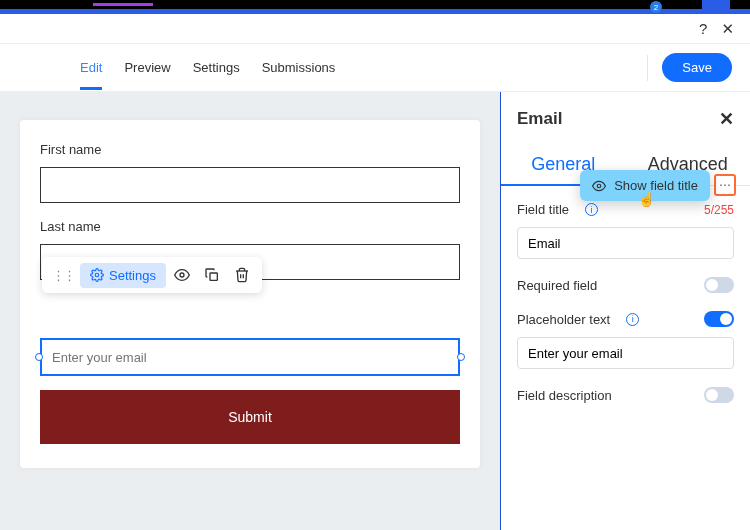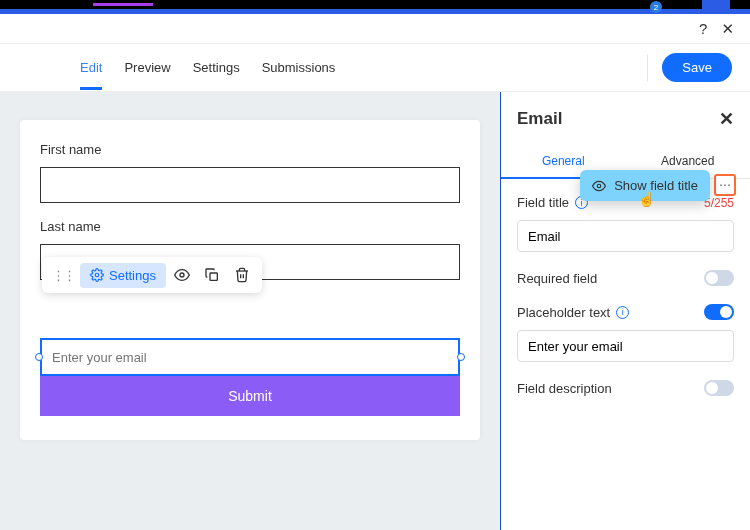--- a/index.html
+++ b/index.html
@@ -35,35 +35,35 @@
 .wb-settings { display: flex; align-items: center; gap: 5px; background: #d6e6ff; color: #116dff; border-radius: 4px; padding: 5px 10px; cursor: pointer; font-size: 13px; }
 .wb-icon { width: 28px; height: 28px; display: flex; align-items: center; justify-content: center; cursor: pointer; color: #333; }
 .wb-icon svg { width: 16px; height: 16px; }
 
 .email-input { width: 100%; height: 38px; border: 2px solid #116dff; padding: 0 10px; font-size: 13px; color: #888; position: relative; }
 .email-wrap { position: relative; margin-top: 58px; }
 .handle-dot { position: absolute; width: 8px; height: 8px; background: #fff; border: 1px solid #116dff; border-radius: 50%; top: 50%; transform: translateY(-50%); }
 .handle-dot.left { left: -5px; }
 .handle-dot.right { right: -5px; }
 
-.submit-btn { width: 100%; height: 40px; background: #8b5cf6; color: #fff; border: none; font-size: 14px; cursor: pointer; }
+.submit-btn { width: 100%; height: 54px; background: #7f1d1d; color: #fff; border: none; font-size: 14px; margin-top: 14px; cursor: pointer; }
 
 .sidebar { width: 250px; border-left: 1px solid #1d4ed8; background: #fff; padding: 16px 0 16px 0; overflow: visible; position: relative; }
 .sb-header { display: flex; justify-content: space-between; align-items: center; padding: 0 16px 14px 16px; }
 .sb-title { font-size: 17px; font-weight: 700; }
 .sb-close { font-size: 18px; font-weight: 700; cursor: pointer; }
 
 .sb-tabs { display: flex; border-bottom: 1px solid #e5e5e5; }
-.sb-tab { flex: 1; text-align: center; padding: 10px 0; font-size: 12px; cursor: pointer; position: relative; }
+.sb-tab { flex: 1; text-align: center; padding: 10px 0; font-size: 18px; cursor: pointer; position: relative; }
 .sb-tab.active { color: #116dff; }
 .sb-tab.active::after { content: ""; position: absolute; left: 0; right: 0; bottom: -1px; height: 2px; background: #116dff; }
 
 .sb-body { padding: 16px 16px; }
 .sb-row { display: flex; justify-content: space-between; align-items: center; margin-bottom: 10px; font-size: 13px; }
-.sb-label { display: flex; align-items: center; gap: 6px; color: #333; }
+.sb-label { display: flex; align-items: center; gap: 16px; color: #333; }
 .info-icon { width: 13px; height: 13px; border: 1px solid #116dff; color: #116dff; border-radius: 50%; font-size: 9px; display: inline-flex; align-items: center; justify-content: center; }
 .counter { color: #ef4444; font-size: 12px; }
 .sb-input { width: 100%; height: 32px; border: 1px solid #ddd; border-radius: 4px; padding: 0 10px; font-size: 13px; margin-bottom: 18px; }
 .toggle { width: 30px; height: 16px; border-radius: 10px; position: relative; cursor: pointer; }
 .toggle.off { background: #cfd8e6; }
 .toggle.on { background: #116dff; }
 .toggle::after { content: ""; position: absolute; width: 12px; height: 12px; background: #fff; border-radius: 50%; top: 2px; }
 .toggle.off::after { left: 2px; }
 .toggle.on::after { right: 2px; }
 

